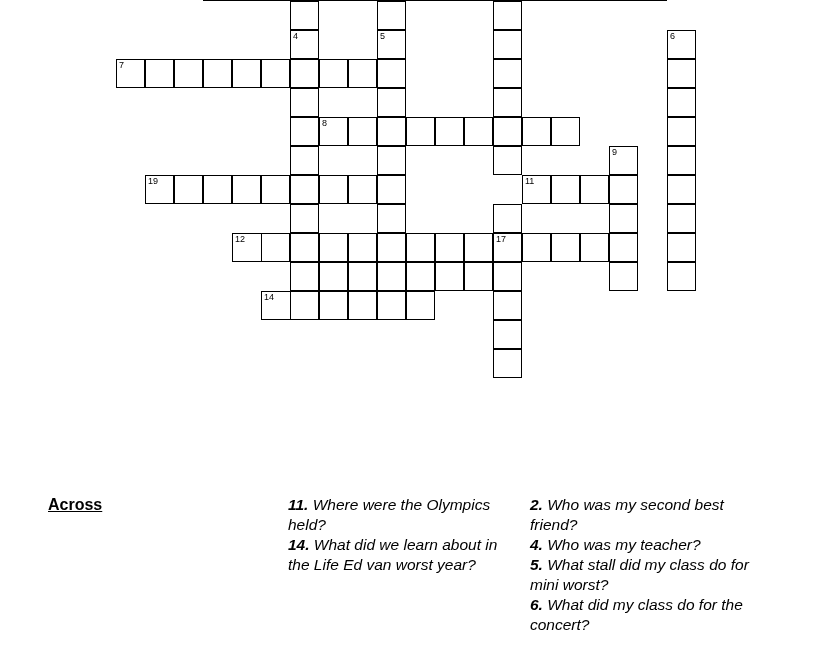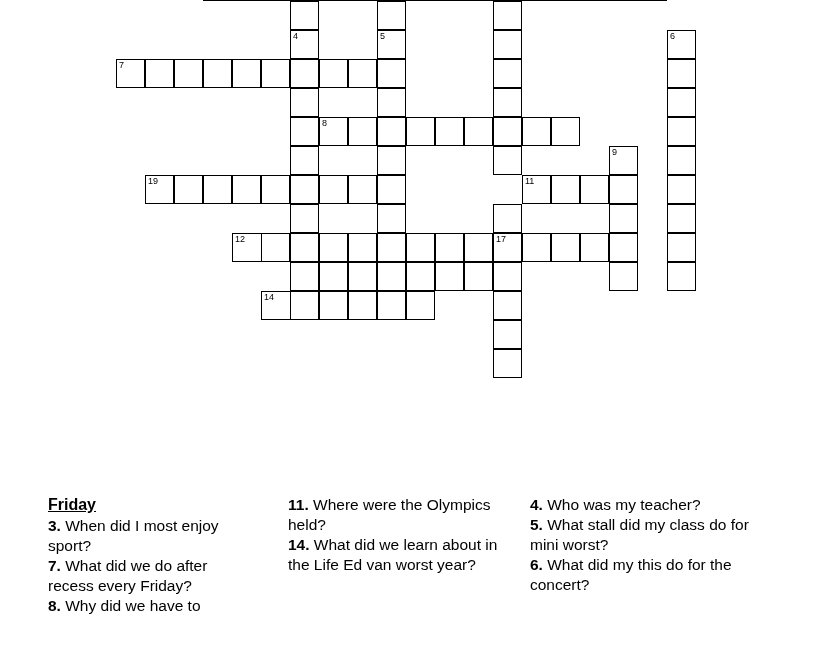--- a/index.html
+++ b/index.html
@@ -63,20 +63,21 @@
     font-weight: bold;
     text-decoration: underline;
     font-size: 16px;
     margin-bottom: 1px;
     display: block;
   }
   .clue {
     display: block;
     margin: 0;
     padding: 0;
+    font-style: italic;
   }
   .clue .cnum {
     font-weight: bold;
   }
 </style>
 </head>
 <body>
 
 <div id="grid-wrap">
     <div class="cell" style="left: 203px; top: -28px; width: 29px; height: 29px;"></div>
@@ -206,33 +207,29 @@
     <div class="cell" style="left: 348px; top: 291px; width: 29px; height: 29px;"></div>
     <div class="cell" style="left: 377px; top: 291px; width: 29px; height: 29px;"></div>
     <div class="cell" style="left: 406px; top: 291px; width: 29px; height: 29px;"></div>
     <div class="cell" style="left: 493px; top: 291px; width: 29px; height: 29px;"></div>
     <div class="cell" style="left: 493px; top: 320px; width: 29px; height: 29px;"></div>
     <div class="cell" style="left: 493px; top: 349px; width: 29px; height: 29px;"></div>
   </div>
 
 <div id="clues">
   <div class="clue-col" id="col-1">
-    <span class="section-head">Friday</span>
-    <div class="clue-list">
-        <p class="clue"><span class="cnum">3.</span><span class="ctext"> When did I most enjoy sport?</span></p>
-        <p class="clue"><span class="cnum">7.</span><span class="ctext"> What did we do after recess every Friday?</span></p>
-        <p class="clue"><span class="cnum">8.</span><span class="ctext"> Why did we have to</span></p>
-      </div>
+    <span class="section-head">Across</span>
   </div>
   <div class="clue-col" id="col-2">
     <div class="clue-list">
         <p class="clue"><span class="cnum">11.</span><span class="ctext"> Where were the Olympics held?</span></p>
         <p class="clue"><span class="cnum">14.</span><span class="ctext"> What did we learn about in the Life Ed van worst year?</span></p>
       </div>
   </div>
   <div class="clue-col" id="col-3">
     <div class="clue-list">
+        <p class="clue"><span class="cnum">2.</span><span class="ctext"> Who was my second best friend?</span></p>
         <p class="clue"><span class="cnum">4.</span><span class="ctext"> Who was my teacher?</span></p>
         <p class="clue"><span class="cnum">5.</span><span class="ctext"> What stall did my class do for mini worst?</span></p>
-        <p class="clue"><span class="cnum">6.</span><span class="ctext"> What did my this do for the concert?</span></p>
+        <p class="clue"><span class="cnum">6.</span><span class="ctext"> What did my class do for the concert?</span></p>
       </div>
   </div>
 </div>
 
 </body></html>

